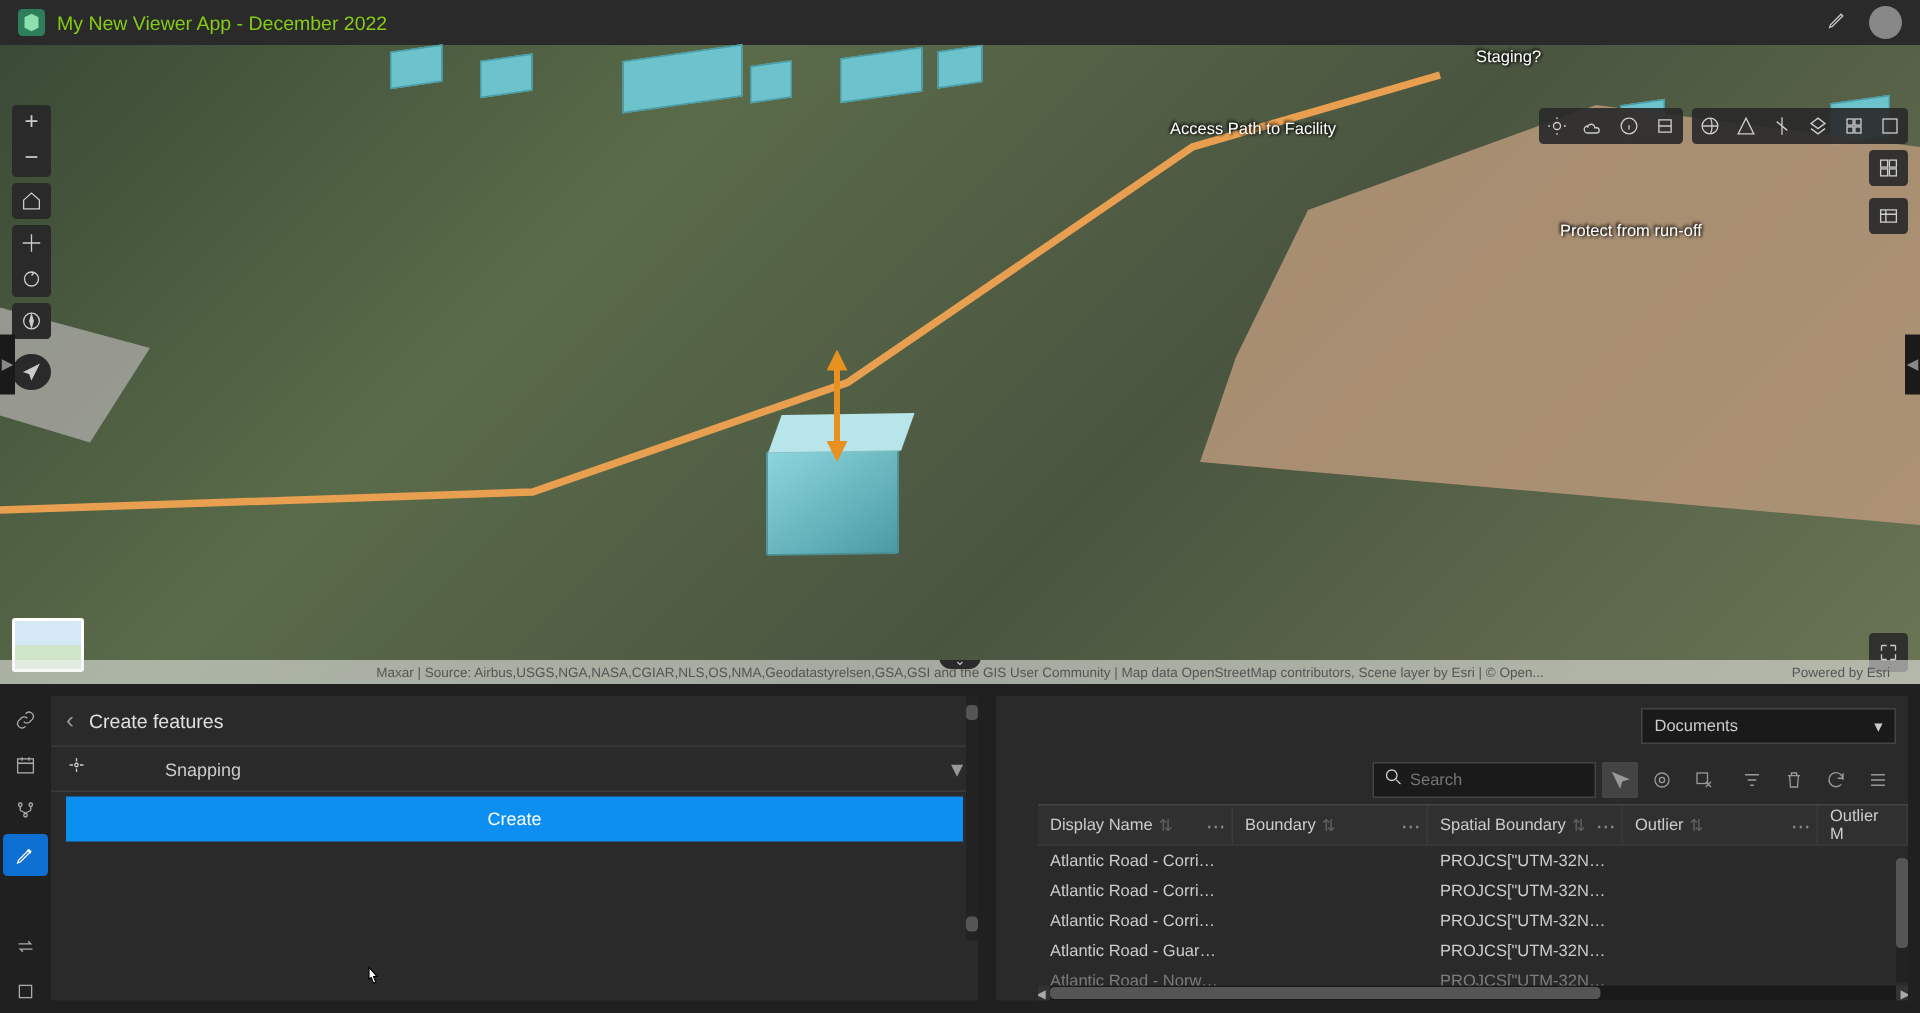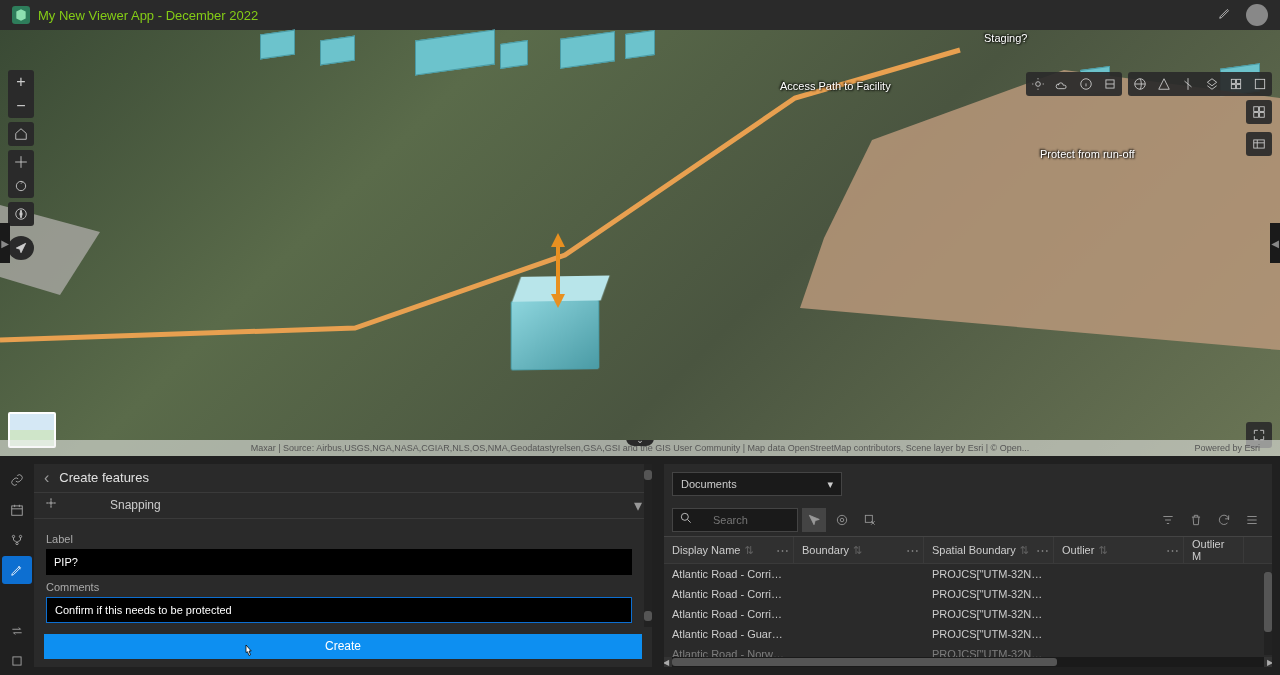--- a/index.html
+++ b/index.html
@@ -76,25 +76,25 @@
 .snapping-row .icon { margin-right: 8px; }
 .snapping-row .label { font-size: 12px; color: #ccc; flex:1; }
 .snapping-row .chev { color:#999; }
 .form-body { padding: 8px 12px; flex:1; }
 .form-label { font-size: 11px; color: #aaa; margin-bottom: 4px; margin-top: 6px; }
 .form-input { width: 586px; height: 26px; background: #000; border: none; color: #fff; font-size: 11px; padding: 0 8px; }
 .form-input.active { border: 1px solid #0d6fd1; }
 .create-button { height: 30px; background: #0d8ff1; color: #fff; font-size: 12px; border: none; margin: 3px 10px 8px 10px; cursor: pointer; }
 
 
-.docs-panel { flex:1; background: #2a2a2a; margin: 8px 8px 8px 6px; display: flex; flex-direction: column; position: relative; }
+.docs-panel { flex:1; background: #2a2a2a; margin: 8px 8px 8px 6px; display: flex; flex-direction: column; position: relative; align-items: flex-end; }
 .docs-header { padding: 8px; }
 .docs-dropdown { width: 170px; height: 24px; background: #1a1a1a; border: 1px solid #444; color: #ccc; font-size: 11px; padding: 0 8px; display:flex; align-items:center; justify-content:space-between; }
 .docs-toolbar { padding: 4px 8px; display: flex; align-items: center; gap: 4px; }
-.search-box { width: 126px; height: 24px; background: #1a1a1a; border: 1px solid #444; display: flex; align-items: center; padding: 0 6px; gap: 20px; }
+.search-box { width: 149px; height: 24px; background: #1a1a1a; border: 1px solid #444; display: flex; align-items: center; padding: 0 6px; gap: 4px; }
 .search-box input { background: transparent; border: none; color: #999; font-size: 11px; width: 100%; outline: none; }
 .toolbar-icon-btn { width: 24px; height: 24px; display: flex; align-items: center; justify-content: center; color: #999; cursor: pointer; }
 .toolbar-icon-btn.solid { background: #444; }
 .toolbar-spacer { flex:1; }
 
 
 .docs-table { flex:1; overflow: hidden; position: relative; }
 .table-header { display: flex; height: 28px; border-top: 1px solid #444; border-bottom: 1px solid #3a3a3a; background: #303030; }
 .th { display: flex; align-items: center; padding: 0 8px; font-size: 11px; color: #ccc; border-right: 1px solid #3a3a3a; position: relative; }
 .th .sort { margin-left: 4px; opacity: 0.3; }
@@ -349,26 +349,20 @@
       <span class="title">Create features</span>
     </div>
     <div class="snapping-row">
       <span class="icon"><svg class="ico" viewBox="0 0 24 24">
             <path d="M4 12h4M16 12h4M12 4v4M12 16v4"></path>
             <circle cx="12" cy="12" r="2"></circle>
           </svg></span>
       <span class="label">Snapping</span>
       <span class="chev">▾</span>
     </div>
-    <div class="form-body">
-      <div class="form-label">Label</div>
-      <input class="form-input" value="PIP?" style="">
-      <div class="form-label">Comments</div>
-      <input class="form-input active" value="Confirm if this needs to be protected" style="">
-    </div>
     <button class="create-button">Create</button>
     <div class="scroll-track">
         <div class="scroll-thumb" style="top:6px; height:10px;"></div>
         <div class="scroll-thumb" style="bottom:6px; height:10px;"></div>
       </div>
   </div>
 
   <div class="docs-panel">
     <div class="docs-header">
       <div class="docs-dropdown">

